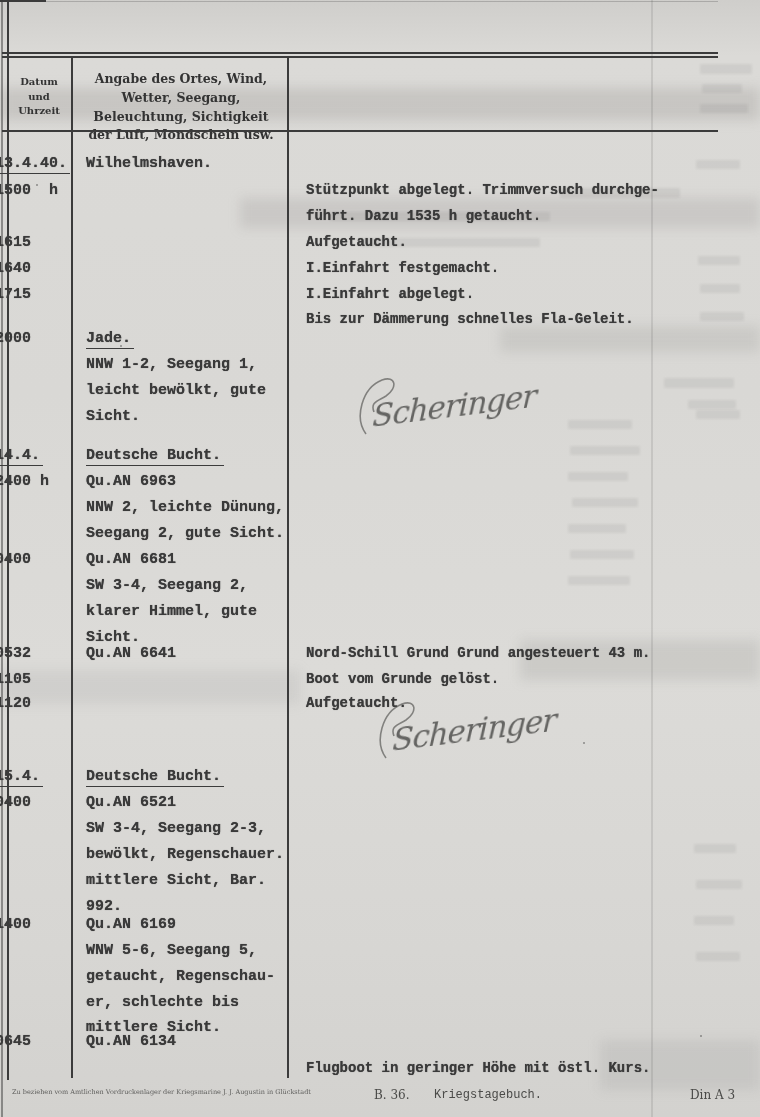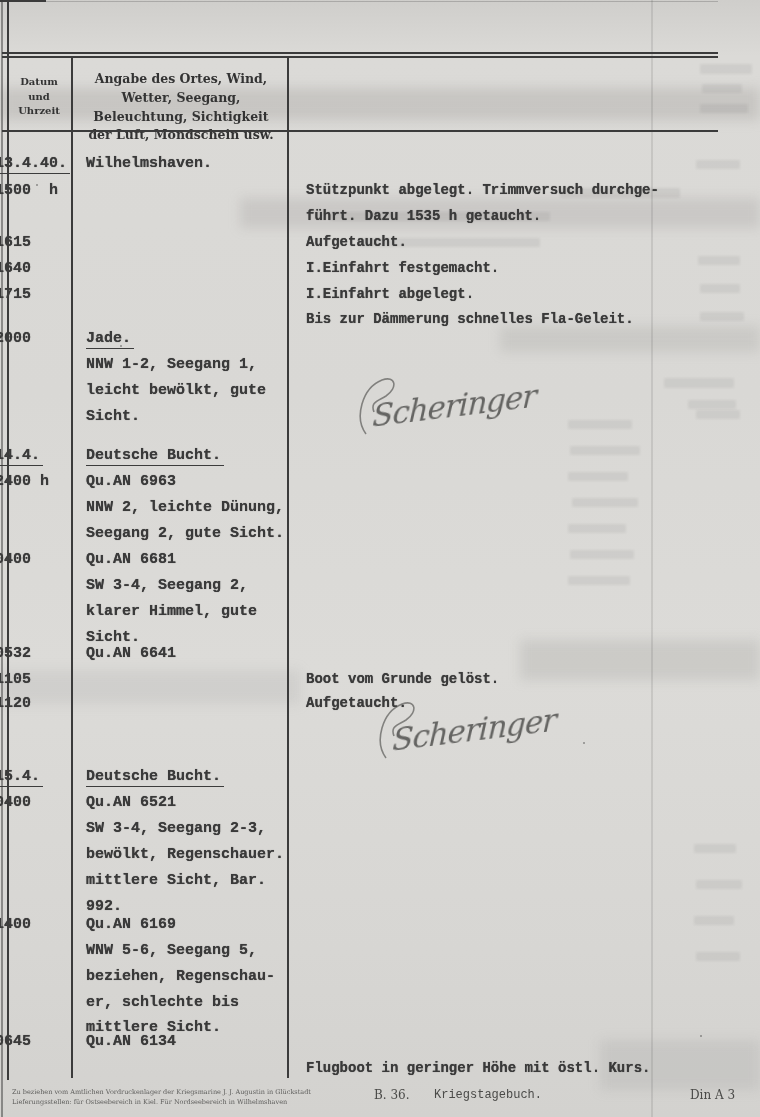--- a/index.html
+++ b/index.html
@@ -167,20 +167,21 @@
       </div>
       <div class="line" style="top: 603px;">
         <span class="tw place">klarer Himmel, gute</span>
       </div>
       <div class="line" style="top: 629px;">
         <span class="tw place">Sicht.</span>
       </div>
       <div class="line" style="top: 645px;">
         <span class="tw time">0532</span>
         <span class="tw place">Qu.AN 6641</span>
+        <span class="tw events">Nord-Schill Grund Grund angesteuert 43 m.</span>
       </div>
       <div class="line" style="top: 671px;">
         <span class="tw time">1105</span>
         <span class="tw events">Boot vom Grunde gelöst.</span>
       </div>
       <div class="line" style="top: 695px;">
         <span class="tw time">1120</span>
         <span class="tw events">Aufgetaucht.</span>
       </div>
       <div class="line" style="top: 768px;">
@@ -204,21 +205,21 @@
         <span class="tw place">992.</span>
       </div>
       <div class="line" style="top: 916px;">
         <span class="tw time">1400</span>
         <span class="tw place">Qu.AN 6169</span>
       </div>
       <div class="line" style="top: 942px;">
         <span class="tw place">WNW 5-6, Seegang 5,</span>
       </div>
       <div class="line" style="top: 968px;">
-        <span class="tw place">beziehen, Regenschau-</span>
+        <span class="tw place">getaucht, Regenschau-</span>
       </div>
       <div class="line" style="top: 994px;">
         <span class="tw place">er, schlechte bis</span>
       </div>
       <div class="line" style="top: 1019px;">
         <span class="tw place">mittlere Sicht.</span>
       </div>
       <div class="line" style="top: 1033px;">
         <span class="tw time">0645</span>
         <span class="tw place">Qu.AN 6134</span>
@@ -232,19 +233,18 @@
   <svg class="sigflourish" style="left:352px;top:372px;" width="60" height="70" viewBox="0 0 60 70">
     <path d="M14 62 C 2 46, 10 16, 30 8 C 44 3, 46 16, 34 24 C 26 29, 18 30, 22 40" fill="none" stroke="#50504e" stroke-width="1.6" opacity=".8"></path>
   </svg>
   <div class="signature" style="left:392px;top:712px;">Scheringer</div>
   <svg class="sigflourish" style="left:372px;top:696px;" width="60" height="70" viewBox="0 0 60 70">
     <path d="M14 62 C 2 46, 10 16, 30 8 C 44 3, 46 16, 34 24 C 26 29, 18 30, 22 40" fill="none" stroke="#50504e" stroke-width="1.6" opacity=".8"></path>
   </svg>
 
   <div class="imprint">
     <div>Zu beziehen vom Amtlichen Vordruckenlager der Kriegsmarine J. J. Augustin in Glückstadt</div>
-    <div>Lieferungsstellen: für Ostseebereich in Kiel. Für Nordseebereich in Wilhelmshaven</div>
   </div>
   <div class="footmark" style="left:374px;top:1088px;">B. 36.</div>
   <div class="footmark" style="left:434px;top:1088px;font-family:Liberation Mono, monospace;">Kriegstagebuch.</div>
   <div class="footmark" style="left:690px;top:1088px;">Din A 3</div>
 
 </div>
 
 </body></html>

